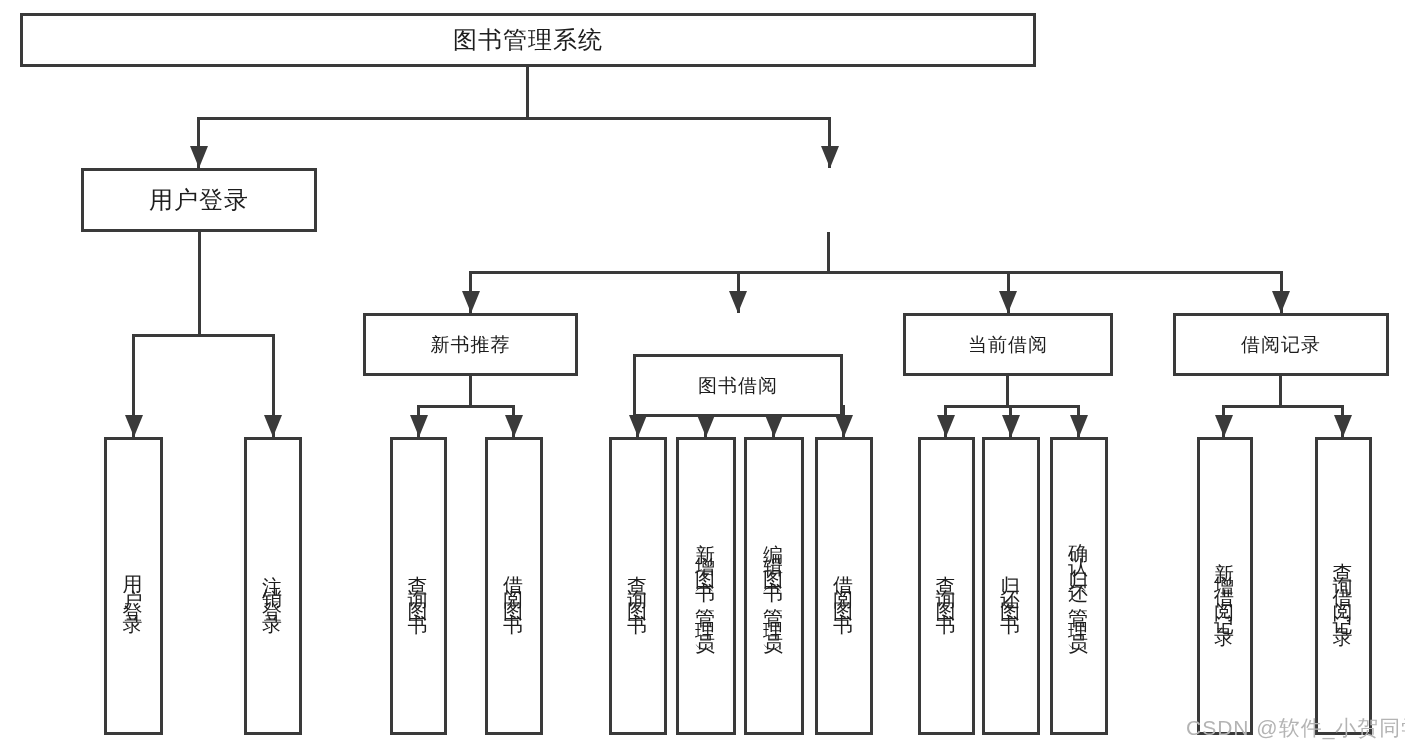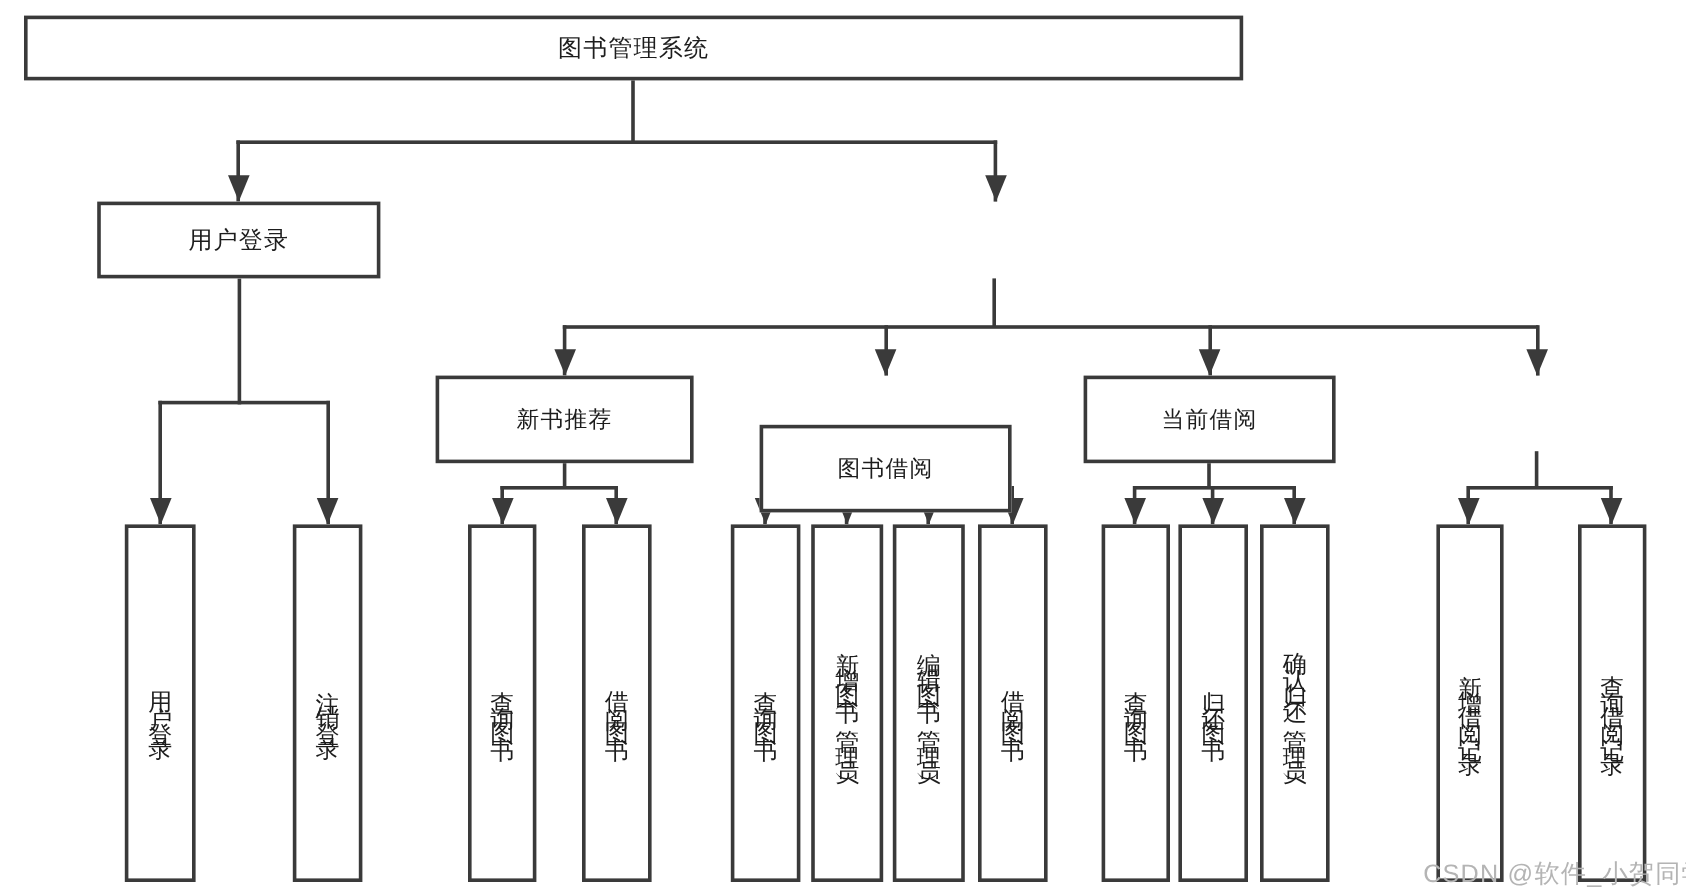--- a/index.html
+++ b/index.html
@@ -4,25 +4,25 @@
 <style>
   html,body { margin:0; padding:0; background:#ffffff; }
   .stage {
     position:relative; width:1405px; height:747px; background:#ffffff;
     font-family:"Liberation Sans", sans-serif; overflow:hidden;
   }
   .box {
     position:absolute; box-sizing:border-box;
     border:3px solid #3a3a3a; background:#ffffff;
     display:flex; align-items:center; justify-content:center;
-    color:#1d1d1d; font-size:20px; letter-spacing:1px;
+    color:#1d1d1d; font-size:24px; letter-spacing:1px;
   }
   .root  { left:20px;  top:13px;  width:1016px; height:54px; }
   .lvl2  { top:168px; width:236px; height:64px; }
-  .lvl3  { top:313px; height:73px; font-size:19px; }
+  .lvl3  { top:313px; height:63px; font-size:19px; }
   .leaf {
     top:437px; height:298px;
     writing-mode:vertical-rl; text-orientation:mixed;
     letter-spacing:13px; font-size:20px;
     display:flex; align-items:center; justify-content:center;
   }
   .v, .h { position:absolute; background:#3a3a3a; }
   .v { width:3px; }
   .h { height:3px; }
   .arr {
@@ -101,20 +101,21 @@
   <div class="arr" style="left:1215px; top:415px;"></div>
   <div class="arr" style="left:1334px; top:415px;"></div>
 
   <div class="box root">图书管理系统</div>
 
   <div class="box lvl2" style="left:81px;">用户登录</div>
 
   <div class="box lvl3" style="left:363px;  width:215px;">新书推荐</div>
   <div class="box lvl3" style="left:633px;  width:210px;margin-top:41px;">图书借阅</div>
   <div class="box lvl3" style="left:903px;  width:210px;">当前借阅</div>
+  <div class="box lvl3" style="left:1173px; width:216px;">借阅记录</div>
 
   <div class="box leaf" style="left:104px; width:59px;">用户登录</div>
   <div class="box leaf" style="left:244px; width:58px;">注销登录</div>
 
   <div class="box leaf" style="left:390px; width:57px;">查询图书</div>
   <div class="box leaf" style="left:485px; width:58px;">借阅图书</div>
 
   <div class="box leaf" style="left:609px; width:58px;">查询图书</div>
   <div class="box leaf" style="left:676px; width:60px;">新增图书（管理员）</div>
   <div class="box leaf" style="left:744px; width:60px;">编辑图书（管理员）</div>

